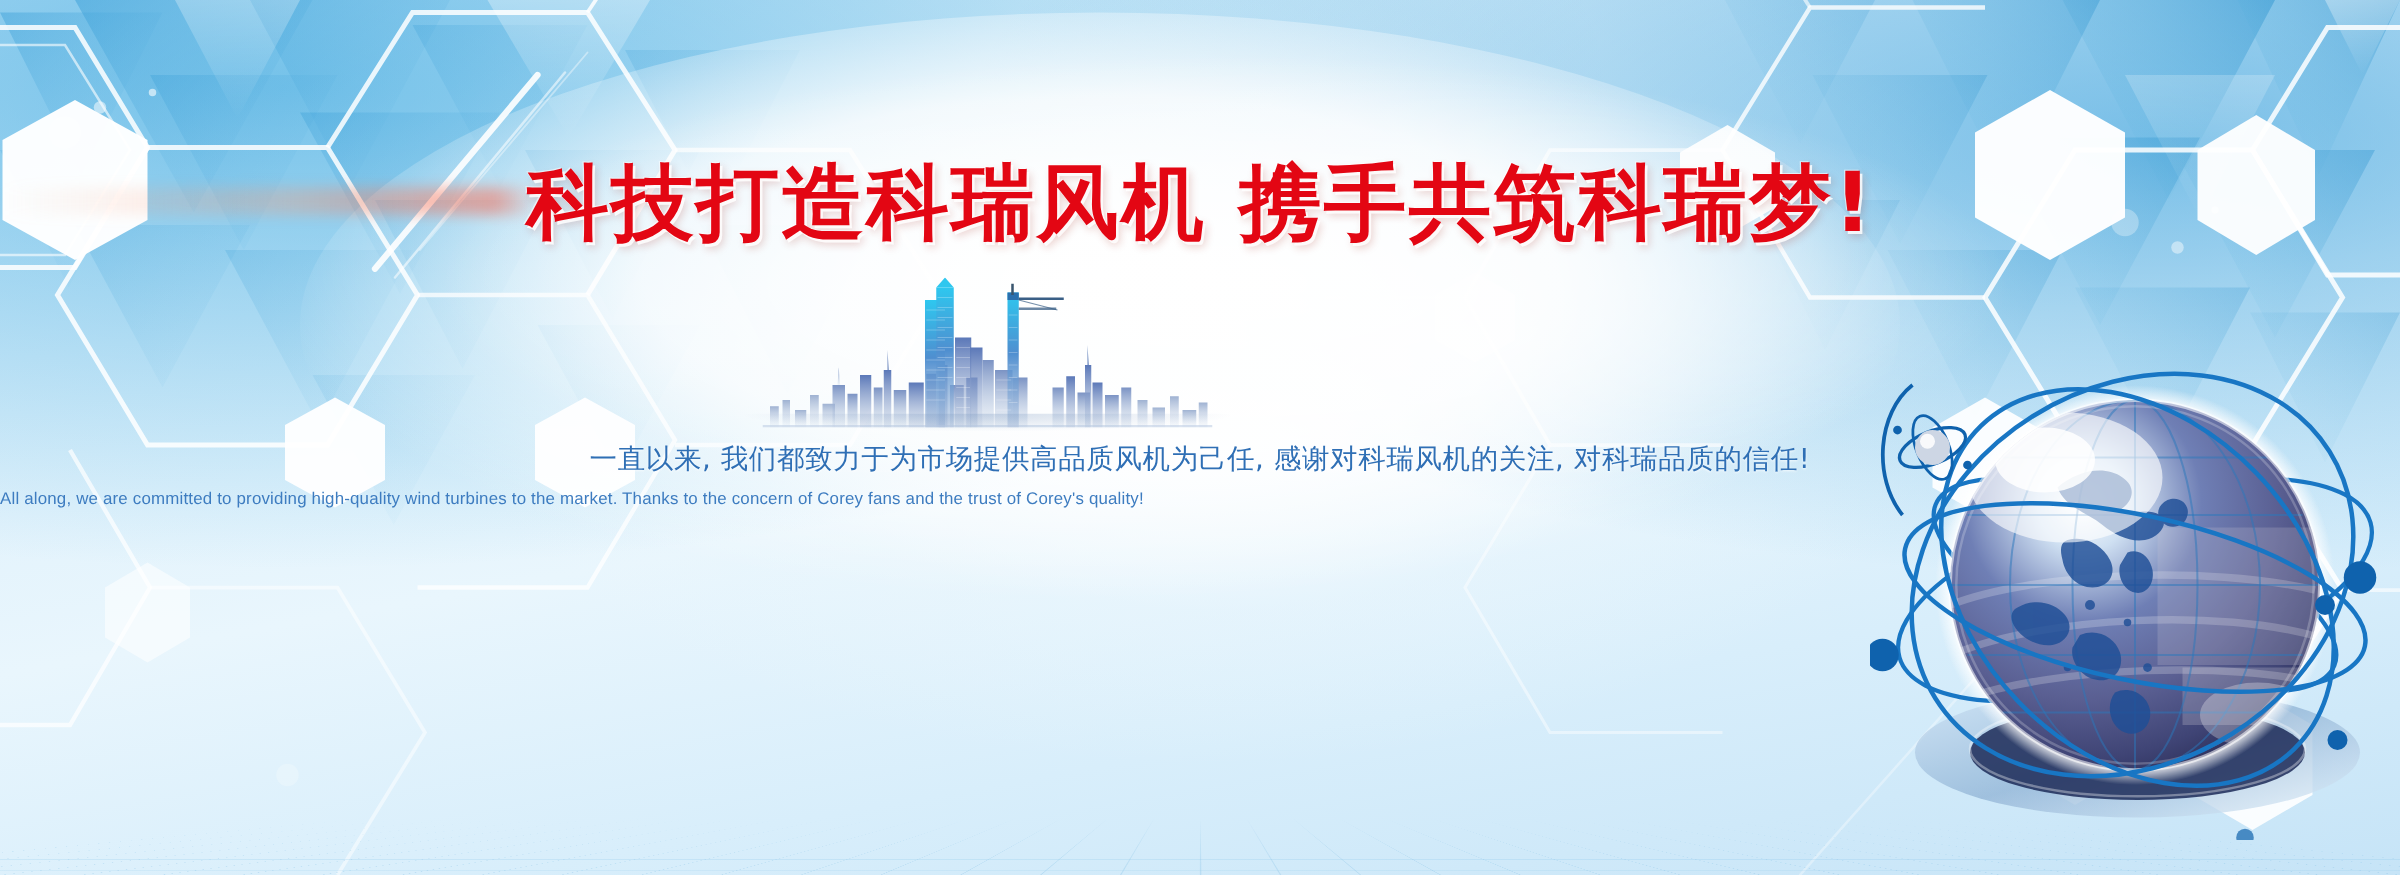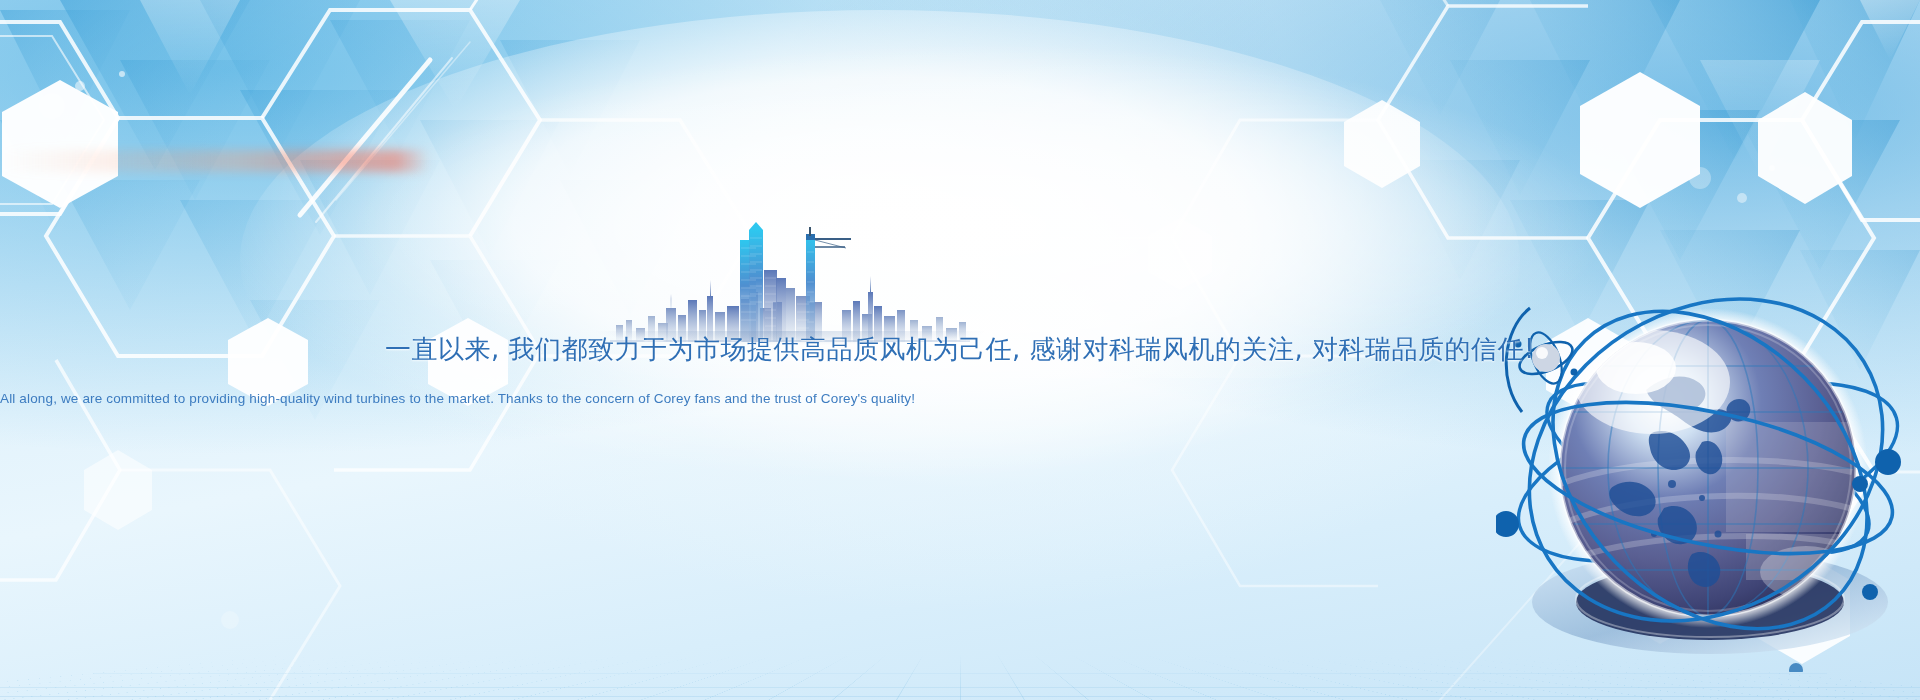--- a/index.html
+++ b/index.html
@@ -56,24 +56,24 @@
     color:#e30613;
     white-space:nowrap;
     text-shadow:
       2px 2px 0 rgba(255,255,255,.85),
       -1px -1px 0 rgba(255,255,255,.55),
       3px 4px 7px rgba(160,30,20,.22);
   }
   .headline .gap{display:inline-block;width:26px;}
 
   .sub-cn{
-    position:absolute;left:0;right:0;top:332px;
+    position:absolute;left:0;right:0;top:352px;
     text-align:center;
     font-family:"DejaVu Sans","Liberation Sans",sans-serif;
-    font-size:26px;
+    font-size:22px;
     font-weight:400;
     color:#2f6fb5;
     letter-spacing:.5px;
     white-space:nowrap;
     text-shadow:0 1px 2px rgba(255,255,255,.9);
   }
   .sub-en{
     position:absolute;left:0;right:0;top:391px;
     text-align:left;
     font-family:"Liberation Sans","DejaVu Sans",sans-serif;
@@ -433,19 +433,22 @@
         <circle cx="46" cy="81" r="6" fill="#ffffff" opacity=".85"></circle>
         <circle cx="22" cy="72" r="3.5" fill="#0f62ad"></circle>
         <circle cx="78" cy="100" r="3.5" fill="#0f62ad"></circle>
         <path d="M34,36 C6,58 2,110 26,140" fill="none" stroke="#0f62ad" stroke-width="3"></path>
       </g>
     </svg>
   </div>
 
   <div class="content">
 
+    <div class="headline">
+      <span>科技打造科瑞风机</span><span class="gap"></span><span>携手共筑科瑞梦!</span>
+    </div>
 
     <div class="sub-cn">一直以来, 我们都致力于为市场提供高品质风机为己任, 感谢对科瑞风机的关注, 对科瑞品质的信任!</div>
 
     <div class="sub-en">All along, we are committed to providing high-quality wind turbines to the market. Thanks to the concern of Corey fans and the trust of Corey's quality!</div>
   </div>
 
 </div>
 
 </body></html>

